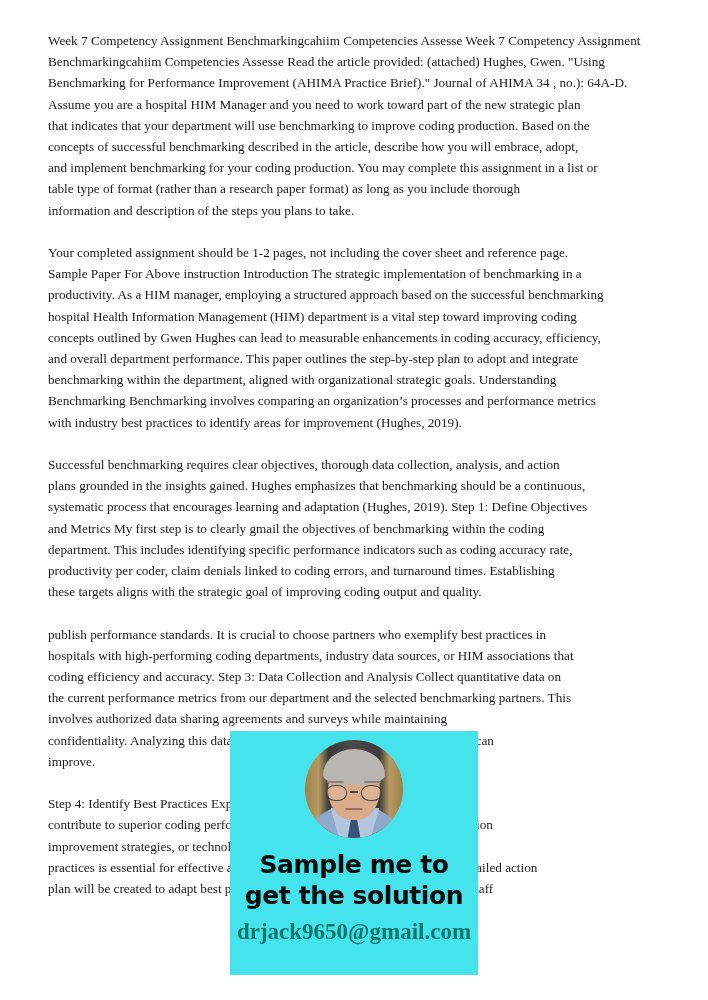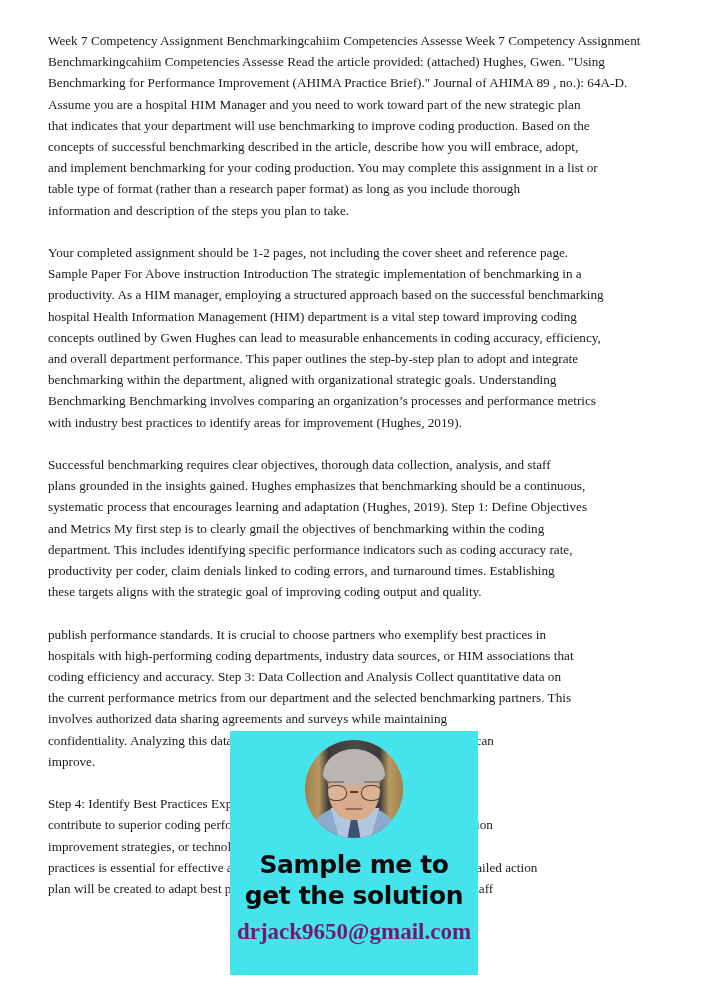--- a/index.html
+++ b/index.html
@@ -190,56 +190,56 @@
     color: #0a0a0a;
     letter-spacing: -0.4px;
   }
   #contact-email {
     margin-top: 7px;
     text-align: center;
     font-family: "Liberation Serif", "DejaVu Serif", serif;
     font-weight: bold;
     font-size: 23px;
     line-height: 27px;
-    color: #701a75;
+    color: #0f766e;
   }
 </style>
 </head>
 <body>
 
 <div id="page">
 
   <div id="doc-body">
 
     <p class="para">
       <span class="line">Week 7 Competency Assignment Benchmarkingcahiim Competencies Assesse Week 7 Competency Assignment</span>
       <span class="line">Benchmarkingcahiim Competencies Assesse Read the article provided: (attached) Hughes, Gwen. "Using</span>
-      <span class="line">Benchmarking for Performance Improvement (AHIMA Practice Brief)." Journal of AHIMA 89 , no.): 64A-D.</span>
+      <span class="line">Benchmarking for Performance Improvement (AHIMA Practice Brief)." Journal of AHIMA 34 , no.): 64A-D.</span>
       <span class="line">Assume you are a hospital HIM Manager and you need to work toward part of the new strategic plan</span>
       <span class="line">that indicates that your department will use benchmarking to improve coding production. Based on the</span>
       <span class="line">concepts of successful benchmarking described in the article, describe how you will embrace, adopt,</span>
       <span class="line">and implement benchmarking for your coding production. You may complete this assignment in a list or</span>
       <span class="line">table type of format (rather than a research paper format) as long as you include thorough</span>
-      <span class="line">information and description of the steps you plan to take.</span>
+      <span class="line">information and description of the steps you plans to take.</span>
     </p>
 
     <p class="para">
       <span class="line">Your completed assignment should be 1-2 pages, not including the cover sheet and reference page.</span>
       <span class="line">Sample Paper For Above instruction Introduction The strategic implementation of benchmarking in a</span>
       <span class="line">productivity. As a HIM manager, employing a structured approach based on the successful benchmarking</span>
       <span class="line">hospital Health Information Management (HIM) department is a vital step toward improving coding</span>
       <span class="line">concepts outlined by Gwen Hughes can lead to measurable enhancements in coding accuracy, efficiency,</span>
       <span class="line">and overall department performance. This paper outlines the step-by-step plan to adopt and integrate</span>
       <span class="line">benchmarking within the department, aligned with organizational strategic goals. Understanding</span>
       <span class="line">Benchmarking Benchmarking involves comparing an organization’s processes and performance metrics</span>
       <span class="line">with industry best practices to identify areas for improvement (Hughes, 2019).</span>
     </p>
 
     <p class="para">
-      <span class="line">Successful benchmarking requires clear objectives, thorough data collection, analysis, and staff</span>
+      <span class="line">Successful benchmarking requires clear objectives, thorough data collection, analysis, and action</span>
       <span class="line">plans grounded in the insights gained. Hughes emphasizes that benchmarking should be a continuous,</span>
       <span class="line">systematic process that encourages learning and adaptation (Hughes, 2019). Step 1: Define Objectives</span>
       <span class="line">and Metrics My first step is to clearly gmail the objectives of benchmarking within the coding</span>
       <span class="line">department. This includes identifying specific performance indicators such as coding accuracy rate,</span>
       <span class="line">productivity per coder, claim denials linked to coding errors, and turnaround times. Establishing</span>
       <span class="line">these targets aligns with the strategic goal of improving coding output and quality.</span>
     </p>
 
     <p class="para">
       <span class="line">publish performance standards. It is crucial to choose partners who exemplify best practices in</span>

